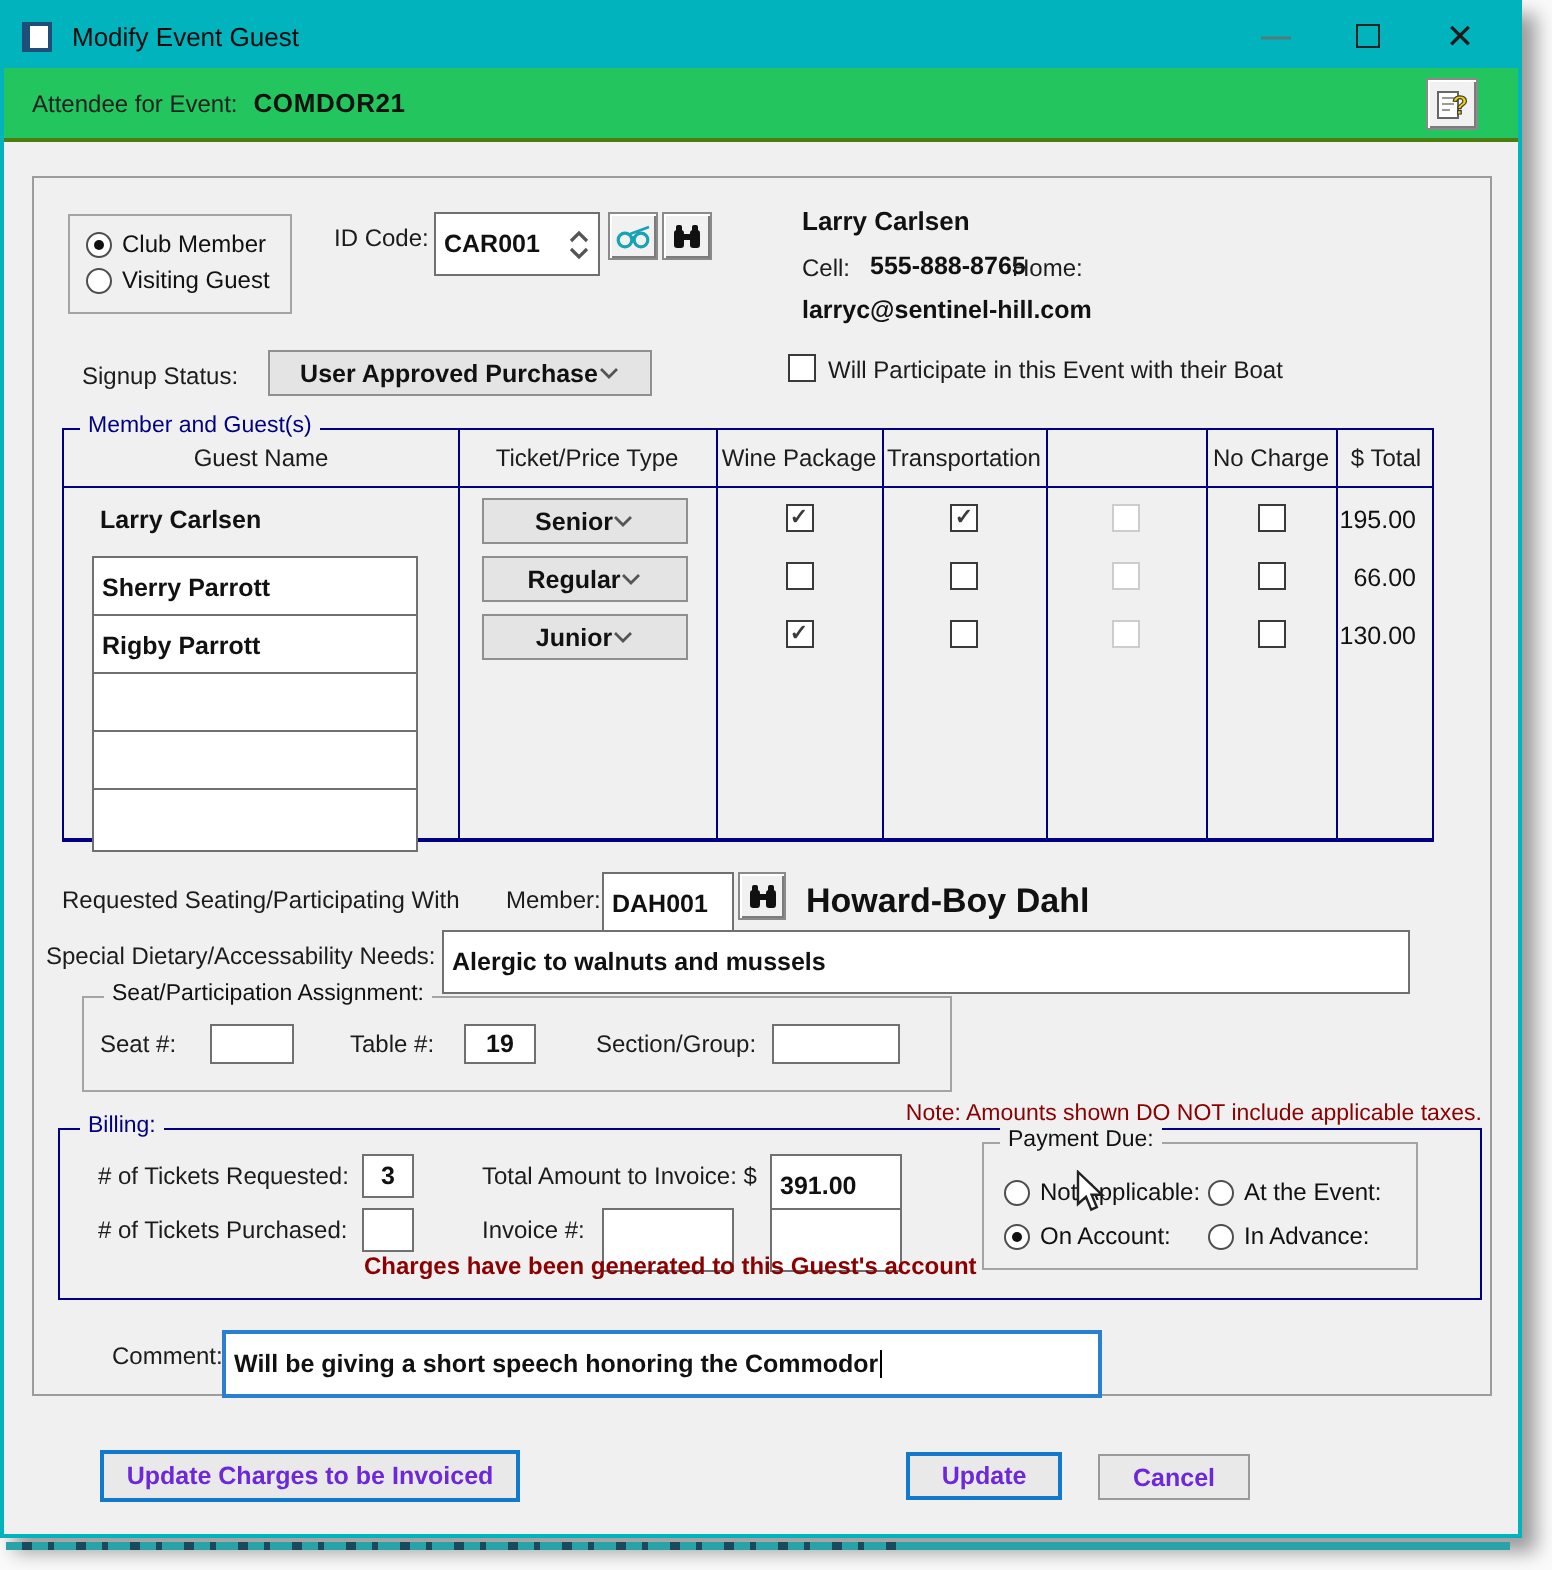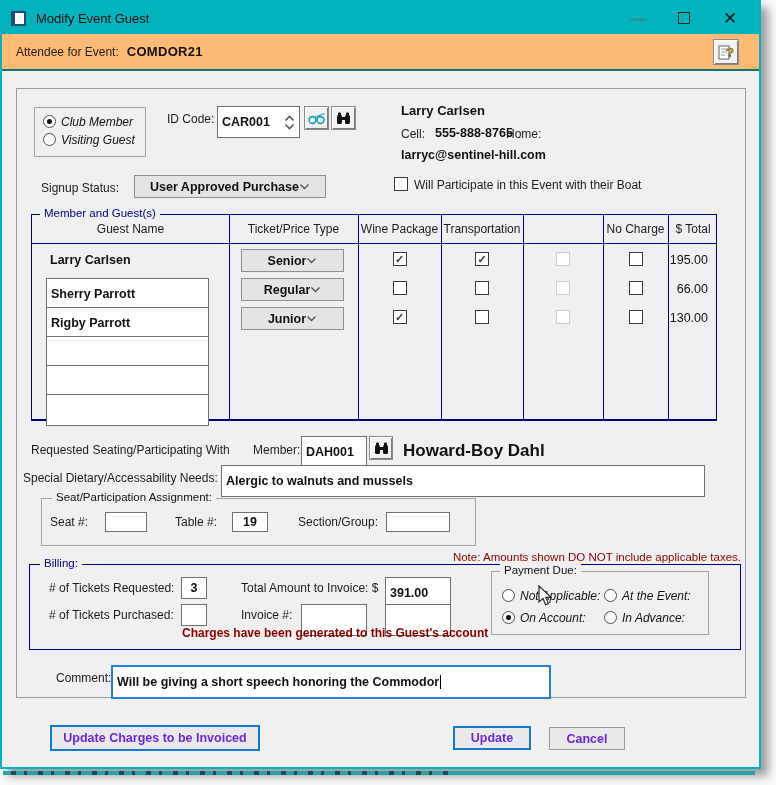--- a/index.html
+++ b/index.html
@@ -14,21 +14,21 @@
   .win-icon { width:15px; height:15px; margin-left:9px; background:#fff;
     border:2px solid #1f4e79; border-left-width:4px; }
   .title-text { margin-left:10px; font-size:13px; color:#0b0b0b; }
   .tb-controls { margin-left:auto; display:flex; align-items:center; }
   .tb-btn { width:46px; height:32px; display:flex; align-items:center; justify-content:center;
     font-size:15px; color:#1a1a1a; }
   .tb-min { color:#4f7d7d; font-weight:bold; }
   .tb-max span { display:block; width:12px; height:12px; border:1.5px solid #222; }
   .tb-close { font-size:17px; margin-right:6px; }
 
-  .header { height:37px; background:#fdba74; border-bottom:2px solid #0f766e;
+  .header { height:37px; background:#22c55e; border-bottom:2px solid #4d7c0f;
     display:flex; align-items:center; padding:0 20px 0 14px; }
   .header .lbl { color:#222; }
   .header .val { font-weight:bold; font-size:13px; margin-left:8px; letter-spacing:.3px; }
   .help-btn { margin-left:auto; width:26px; height:26px; background:#f1f1f1;
     border:1px solid #8a8a8a; box-shadow: inset 1px 1px 0 #ffffff, inset -1px -1px 0 #7c7c7c;
     display:flex; align-items:center; justify-content:center; }
 
   .content { position:relative; height:694px; background:#f0f0f0; }
   .main-box { position:absolute; left:14px; top:17px; width:730px; height:610px;
     border:1px solid #9c9c9c; }
@@ -41,21 +41,21 @@
     display:flex; align-items:center; padding:15px 4px; white-space:nowrap; overflow:hidden; }
   .field.center { justify-content:center; padding:0; }
   .field.focus { border:2px solid #2a7fd0; }
 
   .groupbox { position:absolute; border:1px solid #a4a4a4; }
   .groupbox.navy { border-color:#000080; }
   .legend { position:absolute; top:-8px; background:#f0f0f0; padding:0 4px;
     font-size:11.5px; white-space:nowrap; }
   .legend.navy { color:#000080; }
 
-  .radio { display:flex; white-space:nowrap;font-style:italic; }
+  .radio { display:flex; align-items:center; white-space:nowrap; }
   .radio .rb { width:13px; height:13px; border:1px solid #4e4e4e; border-radius:50%;
     background:#fff; margin-right:5px; position:relative; flex:0 0 auto; }
   .radio.sel .rb::after { content:""; position:absolute; left:3px; top:3px;
     width:5px; height:5px; border-radius:50%; background:#111; }
 
   .cb { display:inline-block; width:14px; height:14px; background:#fff;
     border:1px solid #3a3a3a; text-align:center; line-height:12px;
     font-size:11px; color:#3c3c3c; font-weight:bold; }
   .cb.disabled { border-color:#cdcdcd; }
 

